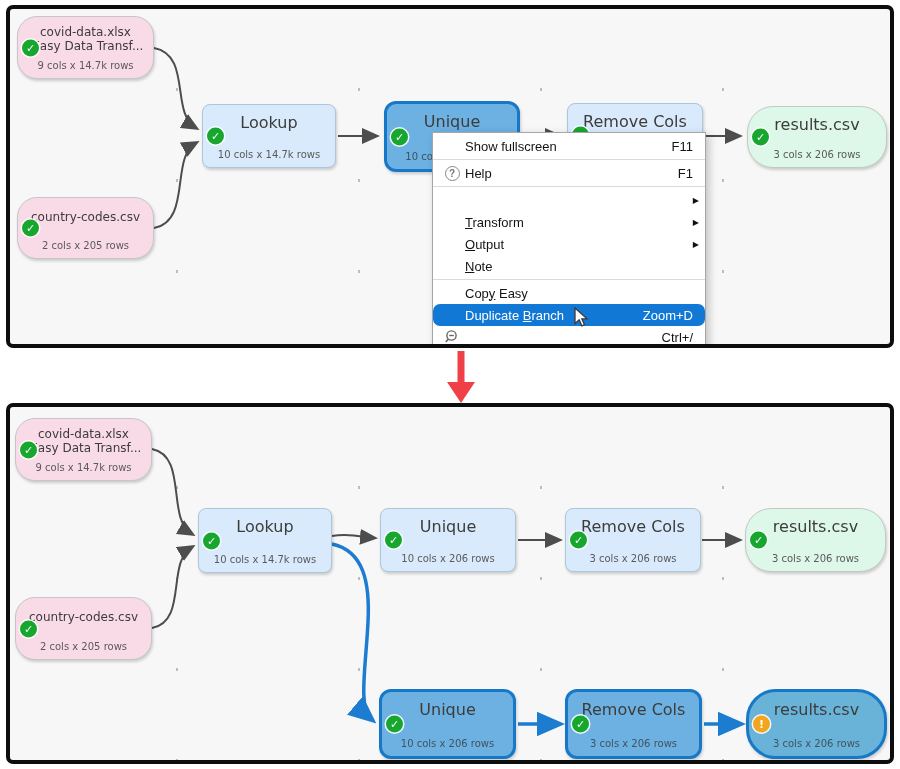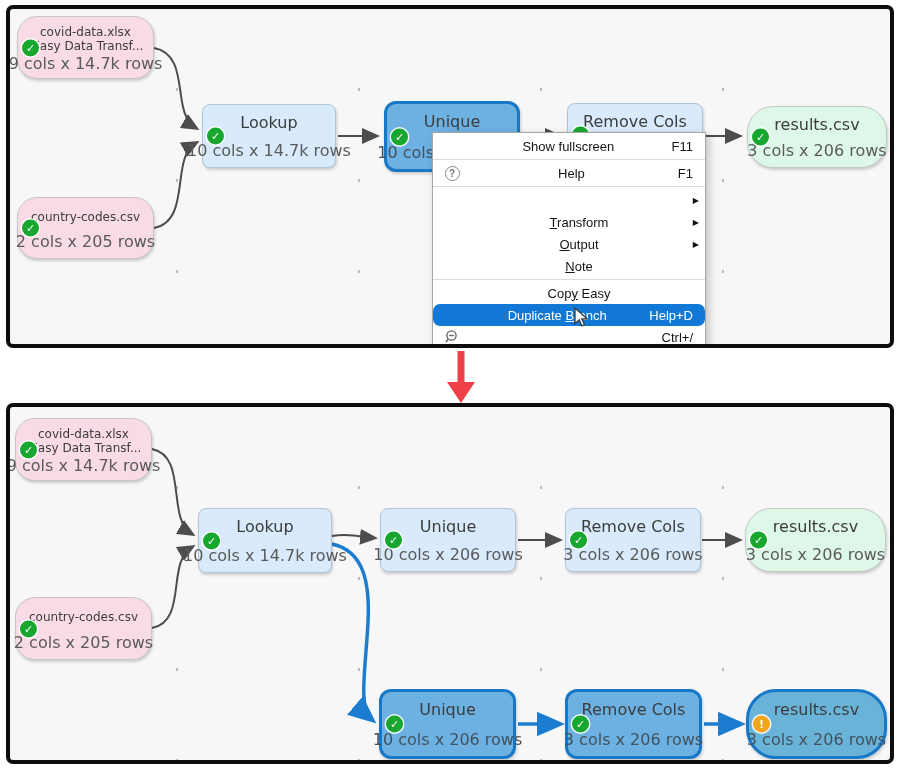--- a/index.html
+++ b/index.html
@@ -19,21 +19,21 @@
 
   svg.edges { position:absolute; left:0; top:0; pointer-events:none; }
 
   .node {
     position:absolute; display:flex; flex-direction:column; align-items:center;
     justify-content:space-between; padding:9px 6px 7px; text-align:center;
     box-shadow:1px 2px 3px rgba(0,0,0,.18);
   }
   .node .title { font-size:16px; color:#3c3c3c; line-height:1.15; white-space:nowrap; }
   .node .title.small { font-size:12px; }
-  .node .stats { font-size:16px; color:#5a5a5a; white-space:nowrap; }
+  .node .stats { font-size:10px; color:#5a5a5a; white-space:nowrap; }
   .pink  { background:#f9dbe7; border:1.5px solid #c6c6c6; border-radius:20px; }
   .blue  { background:#d8eafb; border:1.5px solid #adc6da; border-radius:8px; }
   .green { background:#ddf7e9; border:1.5px solid #c2cac5; border-radius:26px; }
   .sel   { background:#6cb1e2; border:3px solid #1878c8; border-radius:12px; }
   .sel-pill { background:#69b3d8; border:3px solid #1878c8; border-radius:30px; }
   .sel .stats, .sel-pill .stats { color:#41525e; }
 
   .badge {
     position:absolute; left:4px; top:50%; transform:translateY(-50%);
     width:17px; height:17px; border-radius:50%; color:#fff; font-size:11px;
@@ -117,21 +117,21 @@
       <div class="title">Remove Cols</div>
       <div class="stats">3 cols x 206 rows</div>
     </div>
 
     <div class="node green" style="left:737px;top:97px;width:140px;height:62px;">
       <span class="badge ok">✓</span>
       <div class="title">results.csv</div>
       <div class="stats">3 cols x 206 rows</div>
     </div>
 
-    <div class="menu" style="left:422px;top:123px;text-align:center;">
+    <div class="menu" style="left:422px;top:123px;">
       <div class="mi">
         <span class="mi-icon"></span>
         <span class="mi-label"><span>Show fullscreen</span><span class="mn"></span><span></span></span>
         <span class="mi-shortcut">F11</span>
       </div>
       <div class="msep"></div>
       <div class="mi">
         <span class="mi-icon">
             <span class="qicon">?</span>
           </span>
@@ -158,21 +158,21 @@
         <span class="mi-label"><span></span><span class="mn">N</span><span>ote</span></span>
       </div>
       <div class="msep"></div>
       <div class="mi">
         <span class="mi-icon"></span>
         <span class="mi-label"><span>Cop</span><span class="mn">y</span><span> Easy</span></span>
       </div>
       <div class="mi hl">
         <span class="mi-icon"></span>
         <span class="mi-label"><span>Duplicate </span><span class="mn">B</span><span>ranch</span></span>
-        <span class="mi-shortcut">Help+D</span>
+        <span class="mi-shortcut">Zoom+D</span>
       </div>
       <div class="mi">
         <span class="mi-icon">
           <svg width="16" height="16" viewBox="0 0 16 16">
             <circle cx="7.5" cy="6.5" r="4.6" fill="none" stroke="#666" stroke-width="1.4"></circle>
             <line x1="5.2" y1="6.5" x2="9.8" y2="6.5" stroke="#666" stroke-width="1.4"></line>
             <line x1="4.2" y1="10.2" x2="1.8" y2="13" stroke="#666" stroke-width="1.6"></line>
           </svg>
         </span>
         <span class="mi-shortcut">Ctrl+/</span>

